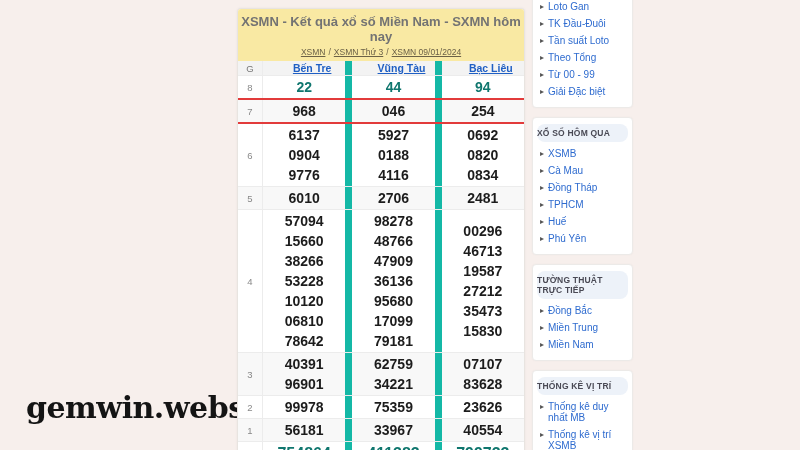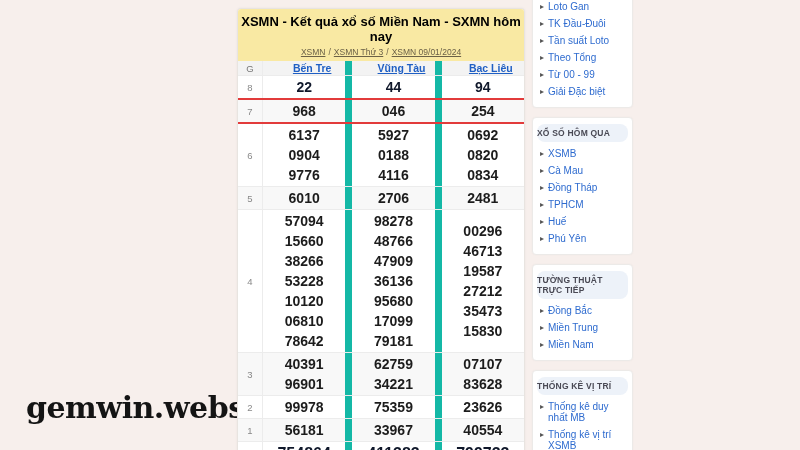--- a/index.html
+++ b/index.html
@@ -16,39 +16,39 @@
     font-weight:bold; font-size:30px; color:#141414; letter-spacing:-0.5px;
   }
   
   .card {
     position:absolute; left:237px; top:8px; width:288px;
     background:#ffffff; border:1px solid #e8e4e0; border-bottom:none;
     border-radius:4px 4px 0 0; overflow:hidden;
     box-shadow:0 0 3px rgba(0,0,0,0.05);
   }
   .card-header { background:#f9e9a3; padding:5px 2px 4px; text-align:center; }
-  .title { font-size:13px; font-weight:bold; color:#000000; }
+  .title { font-size:13px; font-weight:bold; color:#737373; }
   .breadcrumb { font-size:8.5px; margin-top:3px; color:#6b6147; }
   .breadcrumb a { color:#6b6147; text-decoration:underline; cursor:pointer; }
   .breadcrumb .sep { margin:0 3px; }
   
   .trow { display:flex; border-bottom:1px solid #ececec; background:#fff; }
   .trow.shaded { background:#f8f8f8; }
   .trow.colhead { background:#f3f3f3; }
   .trow.redsep { border-bottom:2px solid #e23b3b; }
   .gcell {
     width:25px; flex:0 0 25px; border-right:1px solid #ececec;
     display:flex; align-items:center; justify-content:center;
     font-size:9.5px; color:#888;
   }
   .pcell { flex:1 1 0; display:flex; flex-direction:column; justify-content:center; }
   .pcell + .pcell { border-left:7px solid #14b8a6; }
   .line { height:20px; line-height:20px; text-align:center;
           font-size:14px; font-weight:bold; color:#1c1c1c; }
-  .trow.red .line { color:#0f172a; }
+  .trow.red .line { color:#0f766e; }
   .trow.big .line { font-size:16px; height:21px; line-height:21px; }
   .colhead { height:15px; }
   .colhead .gcell { font-size:9.5px; color:#777; }
   .colhead .pcell { flex-direction:row; align-items:center; justify-content:center; }
   .colhead a { font-size:10.5px; font-weight:bold; color:#1f5fc4;
                text-decoration:underline; cursor:pointer;margin-left:16px; }
   .pad1 { padding:1px 0; }
   
   .sidebar { position:absolute; left:532px; top:-8px; width:101px; }
   .sbox {

